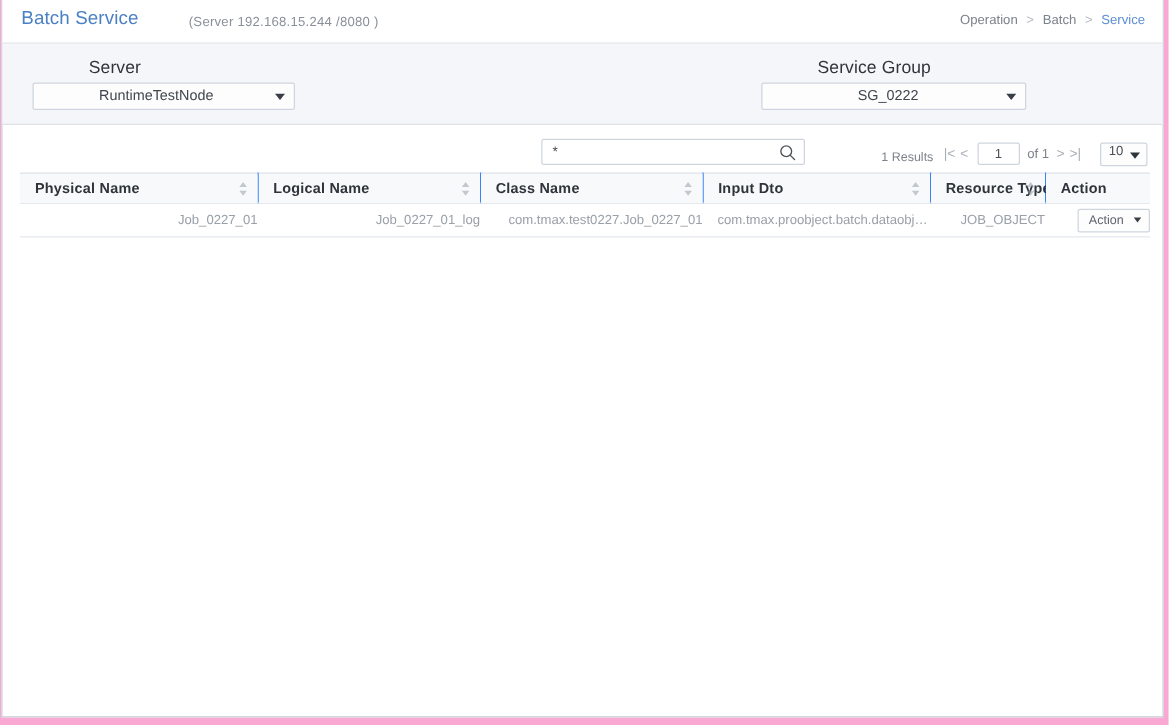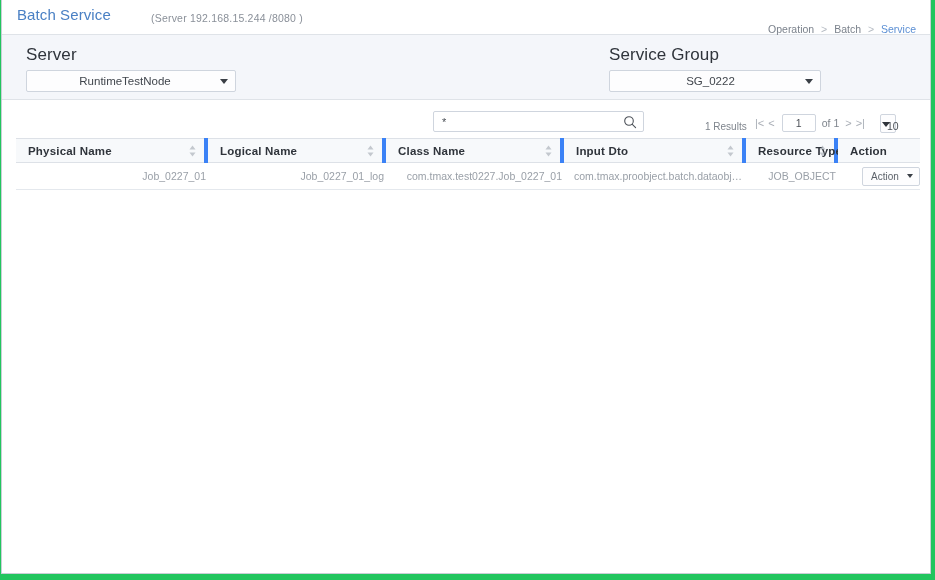--- a/index.html
+++ b/index.html
@@ -6,21 +6,21 @@
   html, body {
     margin: 0;
     padding: 0;
     background: #ffffff;
     font-family: "Liberation Sans", "DejaVu Sans", sans-serif;
   }
   #app {
     position: relative;
     width: 935px;
     height: 580px;
-    background: #22c55e;
+    background: #f9a8d4;
     overflow: hidden;
   }
   .page-frame {
     position: absolute;
     left: 1px;
     top: 0;
     width: 930px;
     height: 574px;
     border: 1px solid #c9ced6;
     border-top: none;
@@ -46,46 +46,47 @@
     position: absolute;
     left: 149px;
     top: 12px;
     font-size: 10.5px;
     color: #8a9099;
     letter-spacing: .2px;
   }
   .breadcrumb {
     position: absolute;
     right: 14px;
-    top: 23px;
+    top: 10px;
     font-size: 10.5px;
     color: #7b828c;
     white-space: nowrap;
   }
   .breadcrumb .crumb { color: #7b828c; }
   .breadcrumb .crumb.active { color: #5b8fd4; }
   .breadcrumb .sep { color: #b4bac2; margin: 0 4px; }
 
   
   .filter-panel {
     position: relative;
     height: 65px;
     background: #f4f6fa;
     border-bottom: 1px solid #dfe3e8;
   }
   .field {
     position: absolute;
     top: 10px;
   }
   .field-label {
-    font-size: 17px;
+    font-size: 14px;
     color: #2f343b;
     margin-bottom: 5px;
     display: block;
     letter-spacing: .1px;
+    margin-left: 45px;
   }
   .select-box {
     position: relative;
     height: 22px;
     background: #fdfdfe;
     border: 1px solid #cfd5de;
     border-radius: 2px;
     display: flex;
     align-items: center;
     padding: 0 20px 0 8px;
@@ -199,27 +200,27 @@
     color: #4a4f56;
     margin: 0 4px;
     font-family: "Liberation Sans", "DejaVu Sans", sans-serif;
     outline: none;
   }
   .of-label { color: #7e848c; margin-right: 3px; }
   .pagesize {
     position: absolute;
     left: 878px;
     top: 14px;
-    width: 16px;
+    width: 38px;
     height: 19px;
     background: #fdfdfe;
     border: 1px solid #cfd5de;
     border-radius: 2px;
     display: flex;
-    align-items: flex-end;
+    align-items: flex-start;
     padding-left: 6px;
     font-size: 10.5px;
     color: #4a4f56;
     cursor: pointer;
   }
   .pagesize .caret { right: 5px; border-top-color:#2f343b; }
 
   
   .table-wrap {
     position: absolute;
@@ -229,21 +230,21 @@
   }
   table.grid {
     width: 100%;
     border-collapse: collapse;
     table-layout: fixed;
   }
   table.grid thead th {
     background: #f7f9fb;
     border-top: 1px solid #dde1e7;
     border-bottom: 1px solid #dde1e7;
-    border-right: 4px solid #3b82f6;
+    border-right: 1px solid #3b82f6;
     height: 24px;
     padding: 0 0 0 12px;
     text-align: left;
     font-size: 11.5px;
     font-weight: bold;
     color: #2f343b;
     letter-spacing: .2px;
     position: relative;
     white-space: nowrap;
   }

